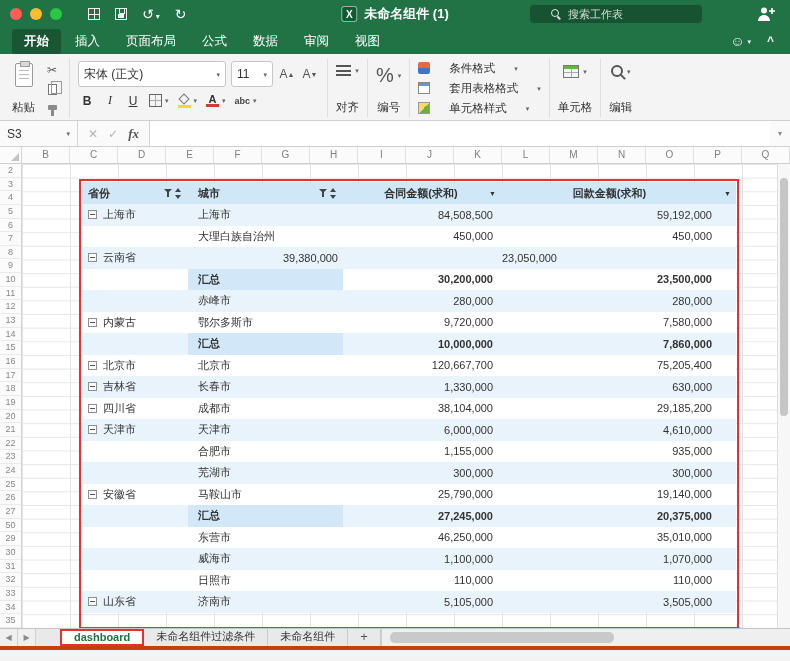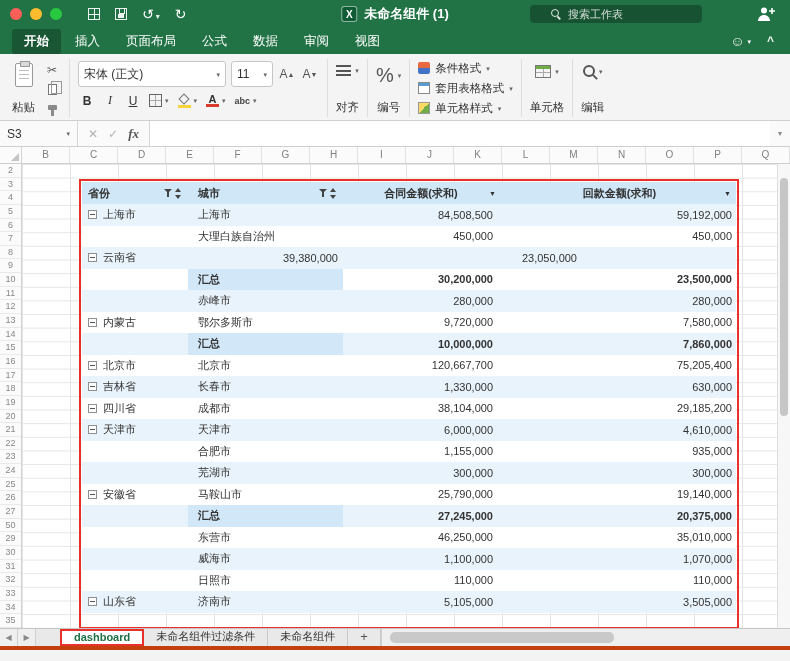--- a/index.html
+++ b/index.html
@@ -69,21 +69,21 @@
   .colorbar{width:13px;height:3px}
   .bar-yellow{background:#f7d33d}
   .bar-red{background:#d83b2e}
   .fontA{font-weight:bold;font-size:11px;line-height:10px;color:#333}
   .abcicon{font-size:9px;color:#444;font-weight:bold}
   .gcol{display:flex;flex-direction:column;align-items:center;justify-content:space-between;height:56px;padding-top:6px}
   .iconrow{display:flex;align-items:center;gap:4px}
   .alignicon{width:15px;height:11px;background:repeating-linear-gradient(180deg,#555 0 2px,transparent 2px 4.5px)}
   .pct{font-size:20px;color:#555;line-height:20px}
   .g-styles{display:flex;flex-direction:column;justify-content:center;gap:3px}
-  .stylerow{display:flex;align-items:center;gap:5px;height:17px;font-size:11.5px;color:#333}
+  .stylerow{display:flex;align-items:center;gap:19px;height:17px;font-size:11.5px;color:#333}
   .condfmticon{width:12px;height:12px;border-radius:2px;background:linear-gradient(180deg,#e8683f 0 50%,#4472c4 50% 100%)}
   .tblfmticon{width:12px;height:12px;border:1px solid #888;background:linear-gradient(#5b9bd5 0 3px,#fff 3px) no-repeat,
     linear-gradient(#ccc,#ccc) 50% 0/1px 100% no-repeat,linear-gradient(#ccc,#ccc) 0 60%/100% 1px no-repeat}
   .cellstyleicon{width:12px;height:12px;background:linear-gradient(135deg,#ffd966 50%,#70ad47 50%);border:1px solid #999}
   .cellsicon{width:16px;height:13px;border:1px solid #777;background:
     linear-gradient(#70ad47,#70ad47) 0 0/16px 3px no-repeat,
     linear-gradient(#aaa,#aaa) 50% 0/1px 100% no-repeat,
     linear-gradient(#aaa,#aaa) 0 55%/100% 1px no-repeat}
   .magicon{width:12px;height:12px;border:2px solid #555;border-radius:50%;position:relative}
   .magicon::after{content:"";position:absolute;right:-5px;bottom:-3px;width:6px;height:2px;background:#555;transform:rotate(45deg)}
@@ -110,21 +110,21 @@
     linear-gradient(to bottom,#e6e6e6 1px,transparent 1px);
     background-size:48px 13.647px}
 
   
   .pivot{position:absolute;left:60px;top:18px;width:654px;background:#fff;font-size:11px;color:#333}
   .thead{display:flex;height:22px;background:#cfe7f6;font-weight:bold;align-items:stretch}
   .tc{display:flex;align-items:center;padding:0 6px}
   .c-prov{width:106px;flex:none}
   .c-city{width:155px;flex:none;padding-left:10px}
   .c-con{width:158px;flex:none;justify-content:flex-end;padding-right:8px}
-  .c-pay{width:235px;flex:none;justify-content:flex-end;padding-right:4px}
+  .c-pay{width:235px;flex:none;justify-content:flex-end;padding-right:24px}
   .th-prov,.th-city{justify-content:space-between}
   .th-measure{justify-content:center;position:relative}
   .th-measure .caret{position:absolute;right:5px;top:8px;color:#333}
   .hicons{display:flex;align-items:center;gap:3px}
   .funnel{display:inline-block;width:8px;height:9px;position:relative}
   .funnel::before{content:"";position:absolute;top:0;left:0;border-left:4px solid transparent;border-right:4px solid transparent;border-top:4px solid #444}
   .funnel::after{content:"";position:absolute;top:3px;left:3px;width:2px;height:5px;background:#444}
   .sorticon{display:inline-block;width:7px;height:11px;position:relative}
   .sorticon::before{content:"";position:absolute;top:0;left:0;border-left:3.5px solid transparent;border-right:3.5px solid transparent;border-bottom:4px solid #444}
   .sorticon::after{content:"";position:absolute;bottom:0;left:0;border-left:3.5px solid transparent;border-right:3.5px solid transparent;border-top:4px solid #444}

